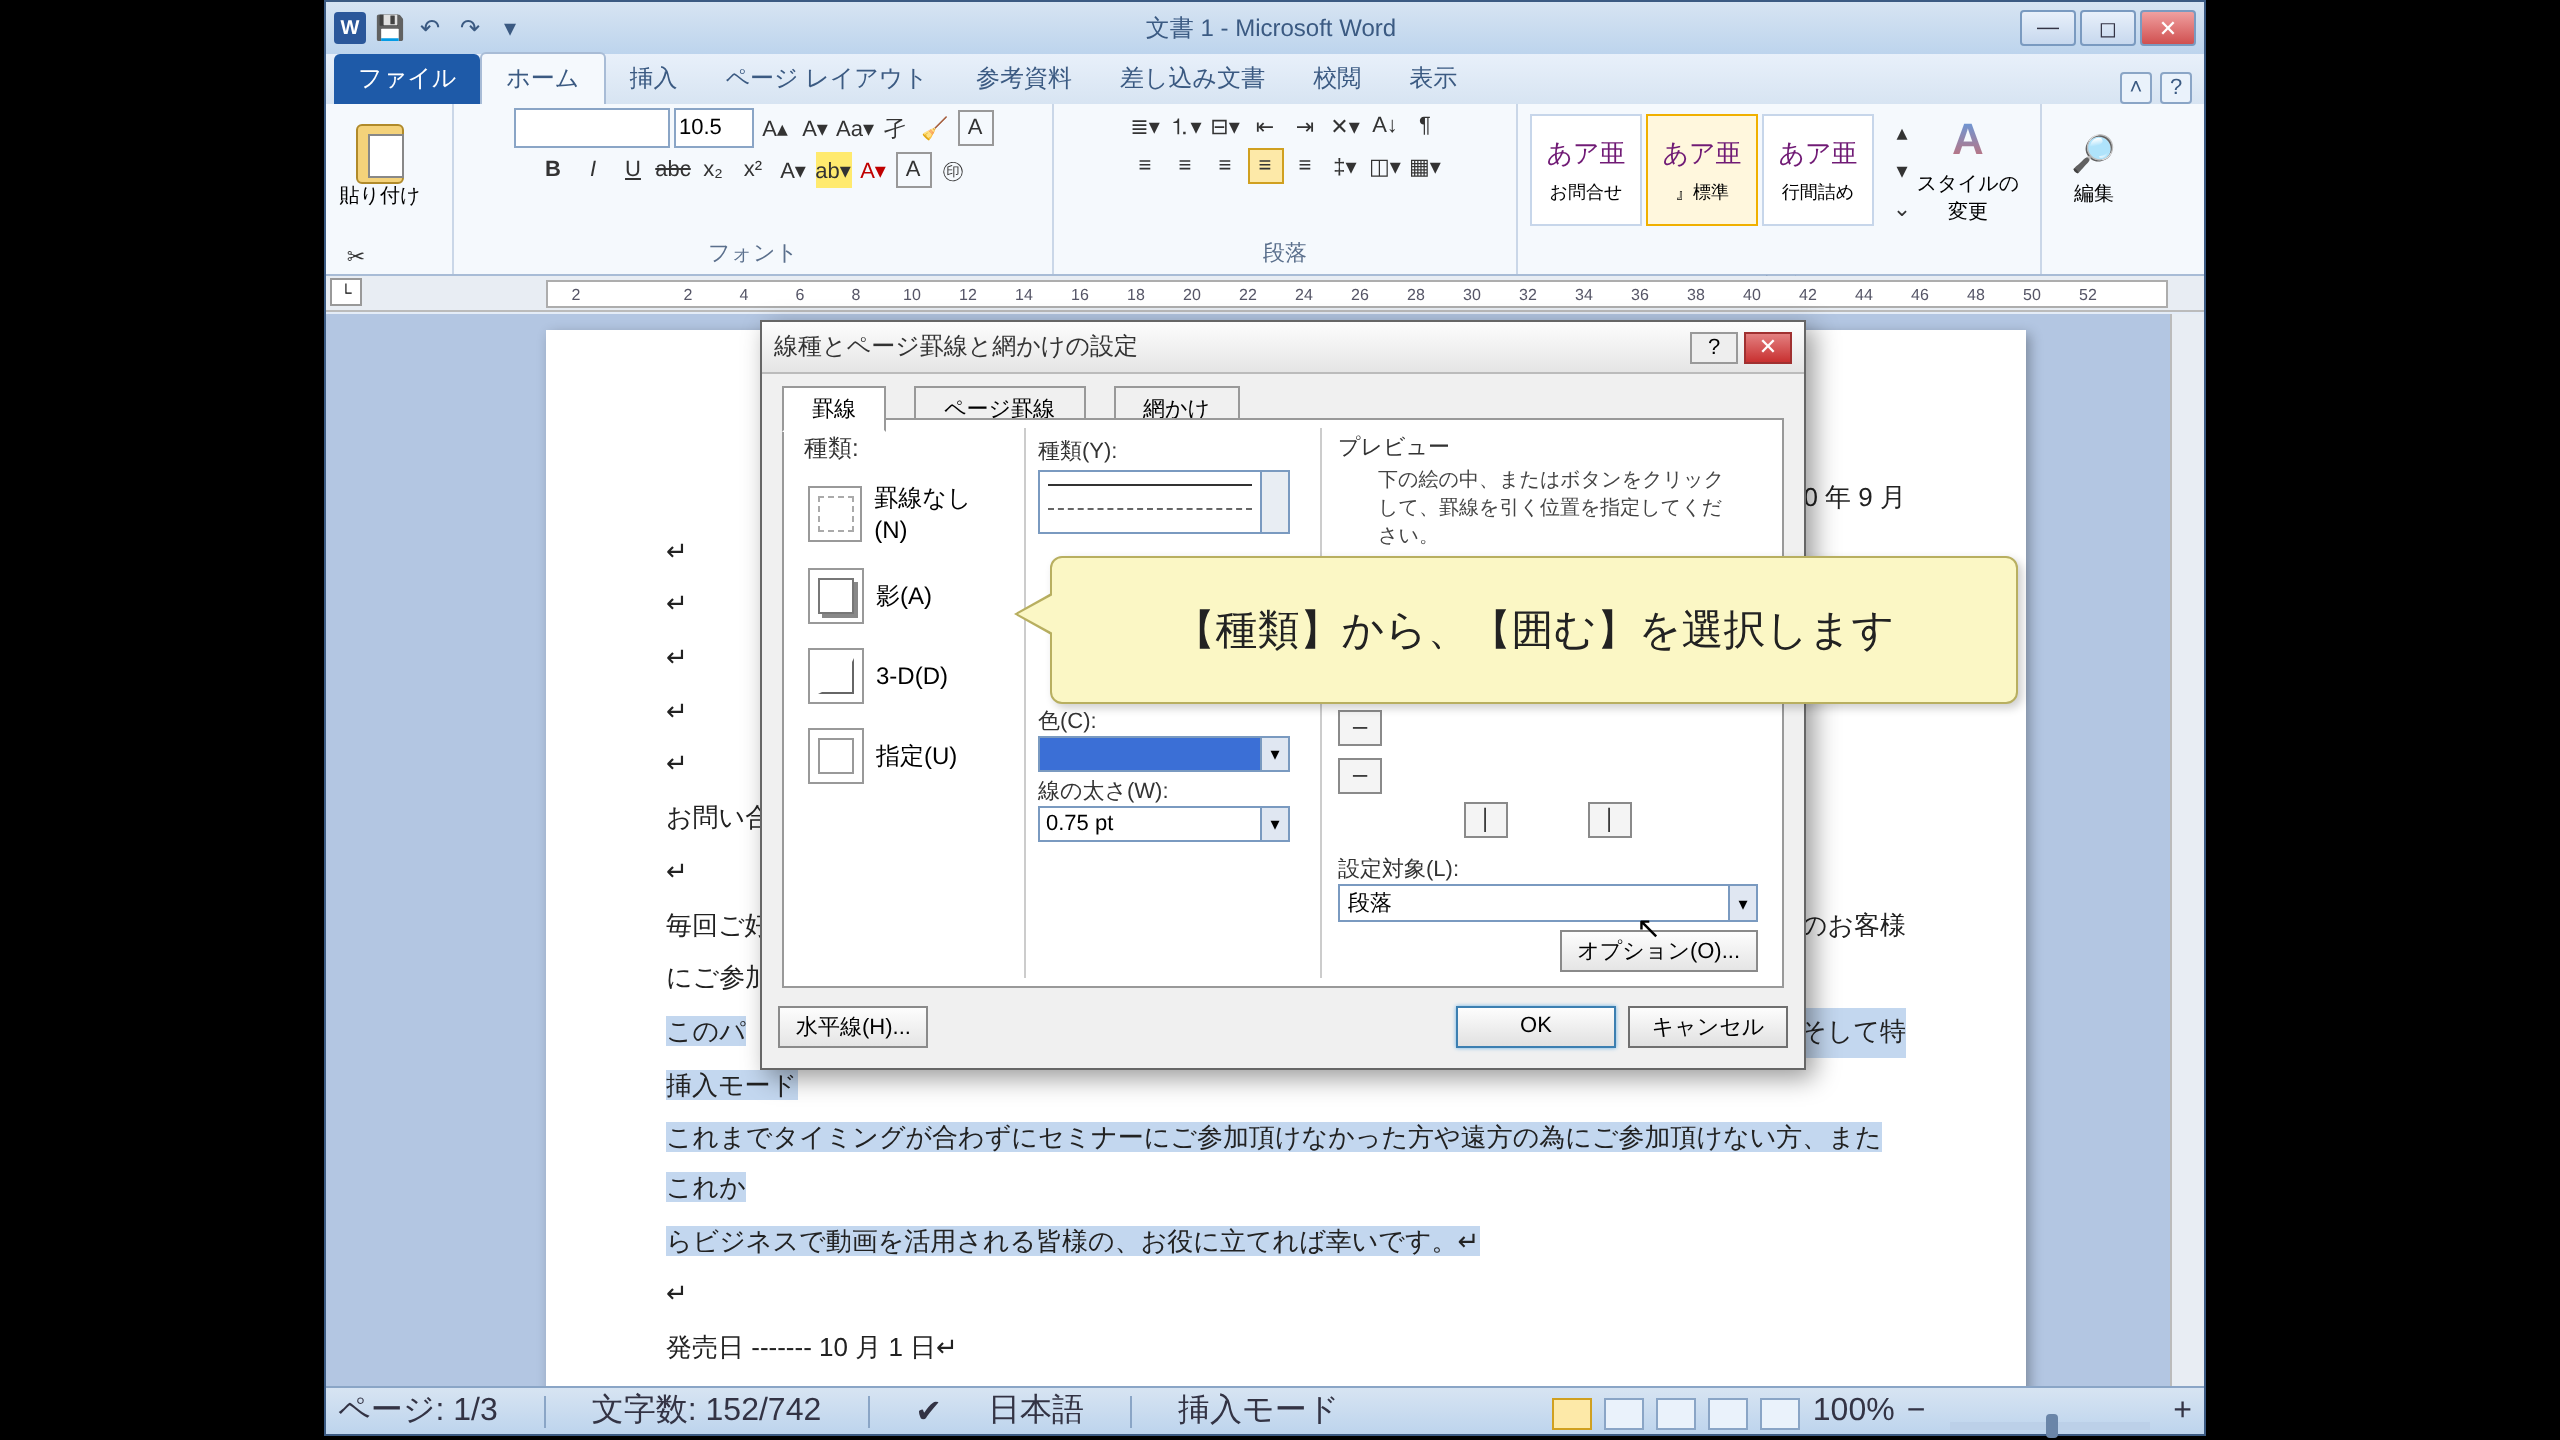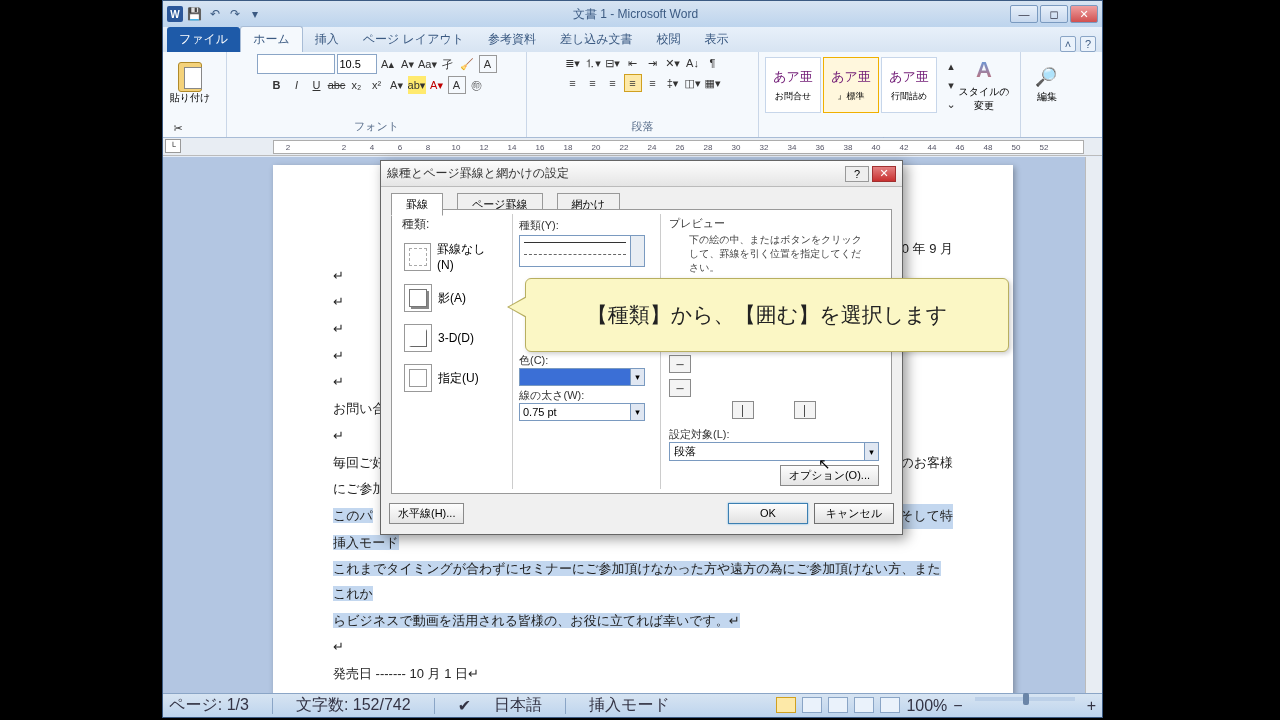--- a/index.html
+++ b/index.html
@@ -39,21 +39,21 @@
 .ruler-h { position: absolute; left: 110px; right: 18px; top: 2px; height: 14px; background: #fff; border: 1px solid #adadad; font-size: 8px; display: flex; align-items: center; overflow: hidden; }
 .ruler-h span { flex: none; width: 28px; text-align: center; color: #556; }
 .doc-area { position: absolute; left: 0; right: 0; top: 156px; bottom: 24px; background: #b3c6e2; overflow: hidden; }
 .page { position: absolute; left: 110px; top: 8px; width: 740px; height: 900px; background: #fff; box-shadow: 2px 2px 6px rgba(0,0,0,.3); padding: 70px 60px; font-size: 13px; line-height: 1.9; color: #222; }
 .page .sel-text { background: #c3d7ef; }
 .page p { margin: 2px 0; }
 .page .date-right { text-align: right; }
 .scroll-v { position: absolute; right: 0; top: 156px; bottom: 24px; width: 17px; background: #e8edf3; border-left: 1px solid #bbb; }
 .status-bar { position: absolute; left: 0; right: 0; bottom: 0; height: 24px; background: linear-gradient(#d7e4f2,#bdd4ed); border-top: 1px solid #8aa5c6; display: flex; align-items: center; font-size: 16px; color: #334; padding: 0 6px; gap: 23px; }
 .status-bar .divider { width: 1px; height: 16px; background: #8aa5c6; }
-.status-bar .right { margin-left: auto; display: flex; align-items: flex-start; gap: 6px; }
+.status-bar .right { margin-left: auto; display: flex; align-items: flex-end; gap: 6px; }
 .view-btn { width: 20px; height: 16px; border: 1px solid #8aa5c6; background: #eaf2fb; }
 .view-btn.active { background: #fde9a8; border-color: #d0a020; }
 .zoom-slider { width: 100px; height: 4px; background: #bcd0e8; position: relative; margin: 0 6px; }
 .zoom-slider .thumb { position: absolute; left: 48px; top: -4px; width: 6px; height: 12px; background: #6a85a8; border-radius: 2px; }
 
 
 .dialog { position: absolute; left: 380px; top: 160px; width: 523px; height: 375px; background: #f0f0f0; border: 1px solid #666; box-shadow: 4px 4px 12px rgba(0,0,0,.4); font-size: 12px; }
 .dlg-title { height: 26px; background: linear-gradient(#fdfdfd,#e5e5e5); border-bottom: 1px solid #bbb; display: flex; align-items: center; padding: 0 6px; }
 .dlg-title .t { flex: 1; color: #333; font-size: 12px; }
 .dlg-title .dbtn { width: 24px; height: 16px; border: 1px solid #999; background: #eee; margin-left: 3px; display: flex; align-items: center; justify-content: center; font-size: 11px; }

